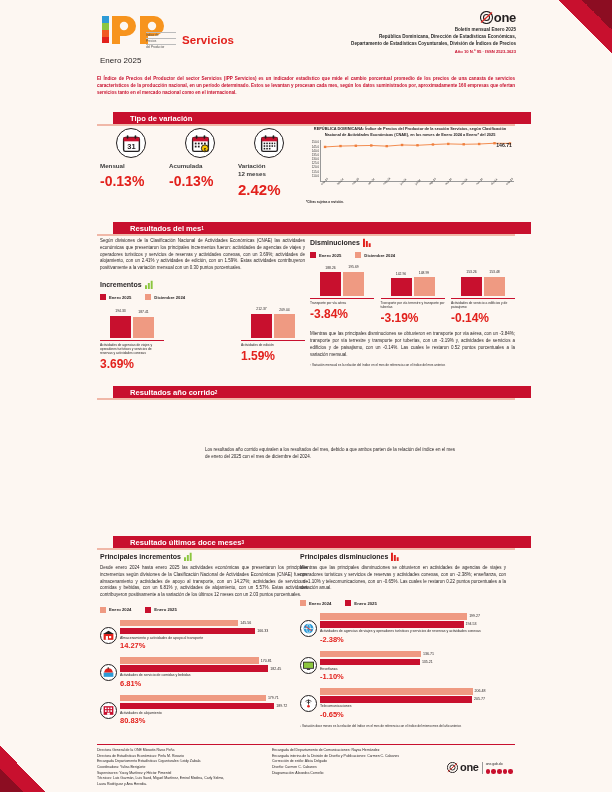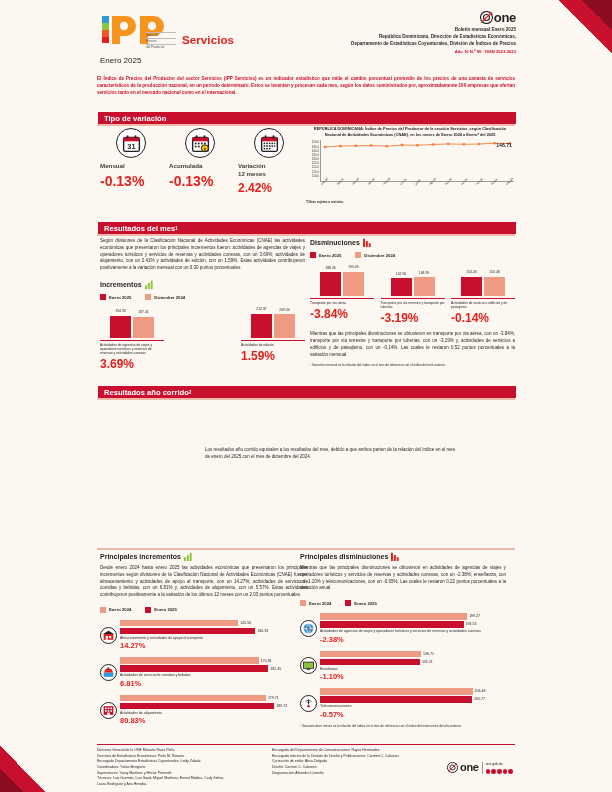--- a/index.html
+++ b/index.html
@@ -34,36 +34,36 @@
   .one-logo-wrap { display: flex; justify-content: flex-end; align-items: center; gap: 1px; }
   .one-txt { font-size: 4.6px; line-height: 1.5; color: #2b2b2b; margin-top: 2px; font-weight: bold; }
   .one-issn { font-size: 4.2px; color: #c8102e; font-weight: bold; margin-top: 1.5px; }
   .fecha { position: absolute; top: 56px; left: 100px; font-size: 8px; color: #231f20; }
 
   
   .intro { position: absolute; top: 76px; left: 97px; width: 418px;
     font-size: 4.55px; line-height: 1.5; color: #c8102e; font-weight: bold; text-align: justify; }
 
   
-  .banner { position: absolute; left: 98px; height: 12px; background: #c8102e;
+  .banner { position: absolute; left: 113px; height: 12px; background: #c8102e;
     color: #fff; font-size: 7.6px; font-weight: bold; display: flex; align-items: center;
-    padding-left: 6px; }
+    padding-left: 17px; }
   .banner.wide { width: 418px; }
   .banner sup { font-size: 4.6px; vertical-align: super; }
   .banner-bar { position: absolute; left: 97px; height: 2px; background: #f0b8a8; }
 
   
   .tv-box { position: absolute; top: 128px; left: 100px; width: 200px; height: 80px; }
   .tv-items { display: flex; justify-content: space-between; }
   .tv-item { width: 62px; text-align: left; }
   .tv-icon { width: 30px; height: 30px; margin: 0 auto 4px; border: 1.4px solid #231f20;
     border-radius: 50%; display: flex; align-items: center; justify-content: center; background: #fff; }
   .tv-label { font-size: 6.2px; font-weight: bold; color: #3a3a3a; line-height: 1.25; }
   .tv-value { font-size: 14px; font-weight: bold; color: #e2211c; margin-top: 3px; }
-  .tv-value.small { font-size: 12px; }
+  .tv-value.small { font-size: 15px; }
 
   
   .lc-box { position: absolute; top: 126px; left: 304px; width: 212px; height: 88px;
     background: #fdf7f2; }
   .lc-title { font-size: 3.9px; line-height: 1.45; text-align: center; color: #231f20;
     font-weight: bold; padding: 0 6px; }
   .lc-plot { position: relative; margin-top: 3px; height: 50px; }
   .lc-ylab { position: absolute; left: 0; top: 0; width: 15px; height: 42px; }
   .lc-ylab div { font-size: 2.9px; color: #333; text-align: right; height: 4.2px; line-height: 4.2px; }
   .lc-area { position: absolute; left: 16px; right: 2px; top: 0; height: 42px;
@@ -420,20 +420,24 @@
     <div class="fnote">¹ Variación mensual es la relación del índice en el mes de referencia con el índice del mes anterior.</div>
   </div>
 
   <div class="banner wide" style="top:386px">
     <span>Resultados año corrido</span>
       <sup>2</sup>
   </div>
   <div class="banner-bar" style="top:398px;width:418px"></div>
   <div class="ac-par">Los resultados año corrido equivalen a los resultados del mes, debido a que ambos parten de la relación del índice en el mes de enero del 2025 con el mes de diciembre del 2024.</div>
 
+  <div class="banner wide" style="top:536px">
+    <span>Resultado últimos doce meses</span>
+      <sup>3</sup>
+  </div>
   <div class="banner-bar" style="top:548px;width:418px"></div>
 
   <div class="dm-left">
     <div class="grp-title">
       <span>Principales incrementos</span>
       <svg width="9" height="9" viewBox="0 0 12 12">
         <rect x="0" y="7" width="2.6" height="5" fill="#8cc63f"></rect>
         <rect x="3.8" y="4" width="2.6" height="8" fill="#8cc63f"></rect>
         <rect x="7.6" y="1" width="2.6" height="11" fill="#8cc63f"></rect>
       </svg>
@@ -587,21 +591,21 @@
             </svg>
           </div>
           <div class="hbars">
             <div class="hbar" style="width:82.0%;background:#ef9a82">
               <span>206.48</span>
             </div>
             <div class="hbar" style="width:81.7%;background:#c8102e">
               <span>205.77</span>
             </div>
             <div class="hcat">Telecomunicaciones</div>
-            <div class="hpct">-0.57%</div>
+            <div class="hpct">-0.65%</div>
           </div>
         </div>
       </div>
     <div class="fnote">³ Variación doce meses es la relación del índice en el mes de referencia con el índice del mismo mes del año anterior.</div>
   </div>
 
   <div class="footline"></div>
   <div class="footer">
     <div class="fcol c1" id="foot-c1">
         <div>Directora General de la ONE Miosotis Rivas Peña</div>

